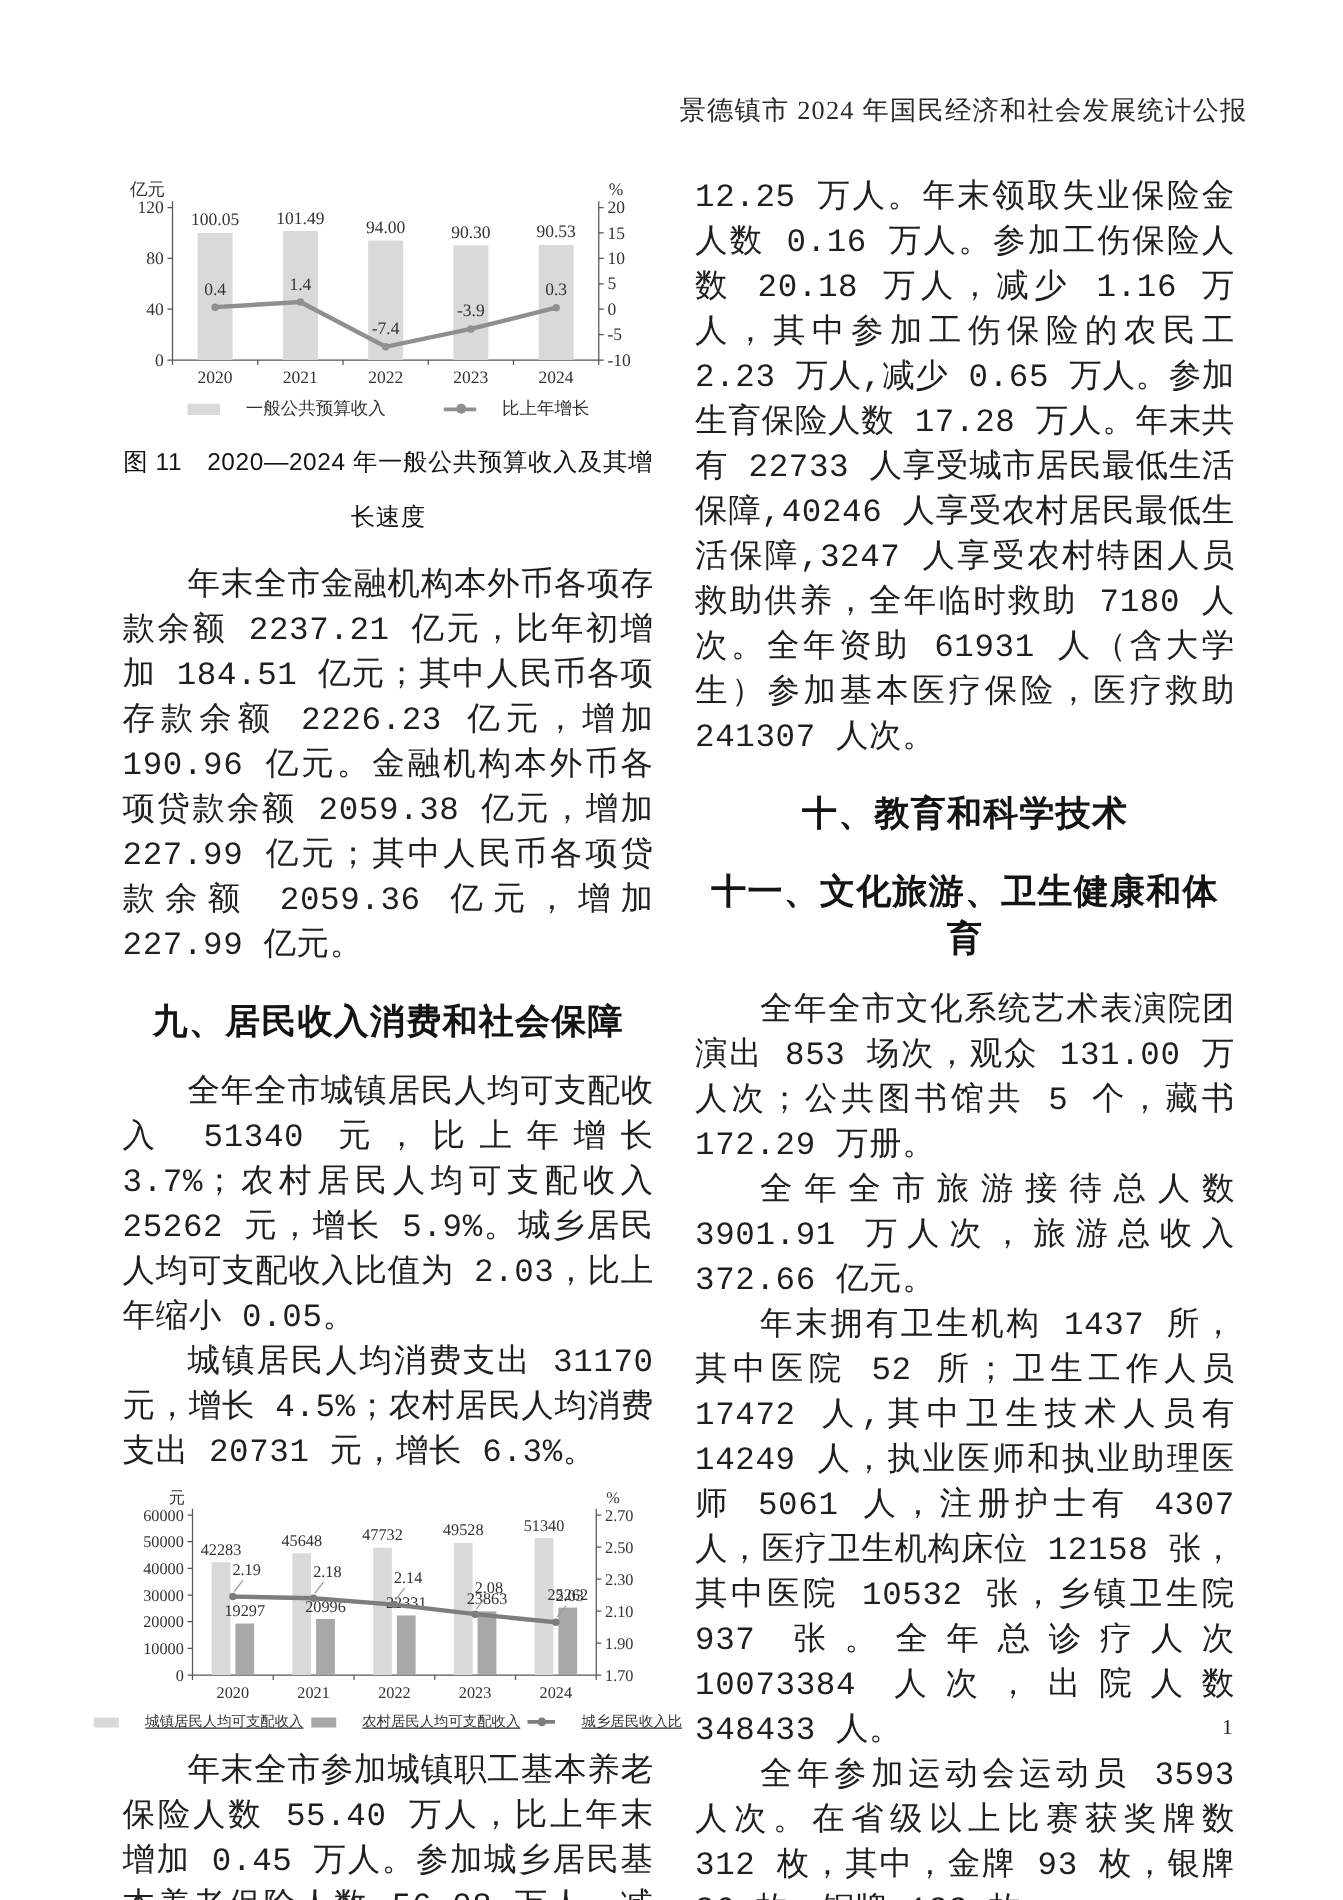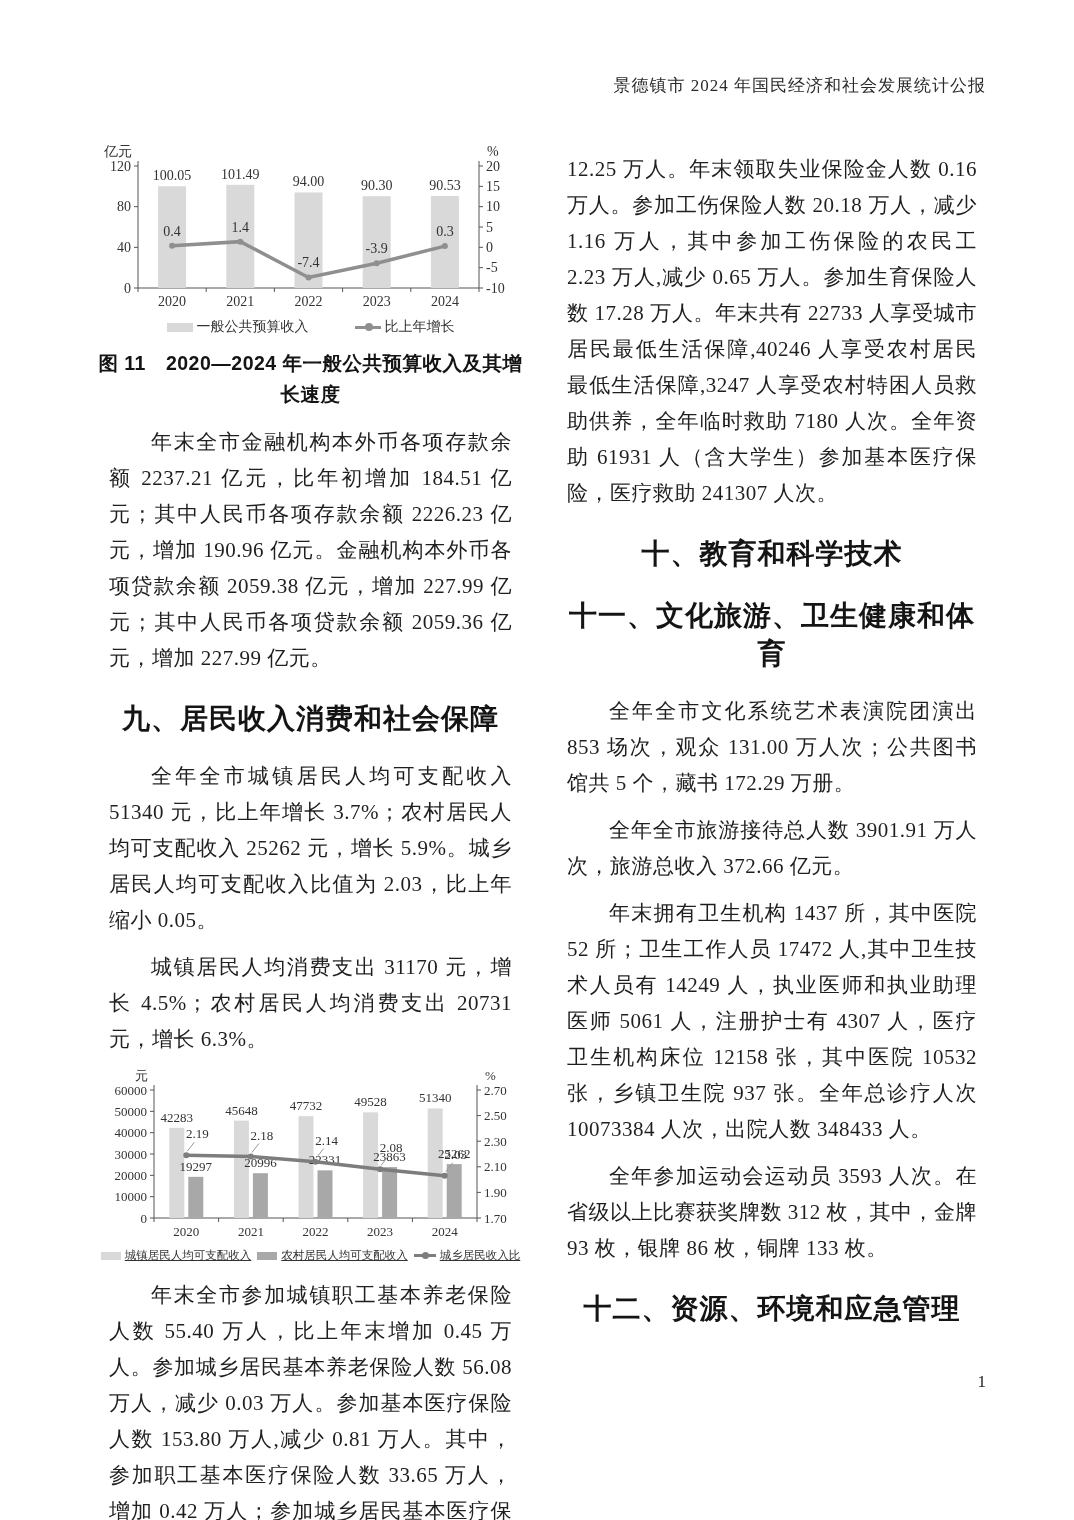--- a/index.html
+++ b/index.html
@@ -2,60 +2,60 @@
 <html><head>
 <meta charset="utf-8">
 <style>
   html,body{margin:0;padding:0;}
   body{
     width:1074px;height:1520px;position:relative;background:#ffffff;
     font-family:"Liberation Serif","DejaVu Serif",serif;color:#1f1f1f;
     overflow:hidden;
   }
   .page-header{
-    position:absolute;top:74px;right:88px;
-    font-size:17px;color:#2a2a2a;letter-spacing:1px;
+    position:absolute;top:74px;right:76px;
+    font-size:21px;color:#2a2a2a;letter-spacing:1px;
   }
   .columns{
     position:absolute;top:140px;left:98px;
     display:flex;gap:33px;
   }
   .col{width:425px;}
   .col-right{width:432px;}
   p{
-    margin:11px;font-size:21px;line-height:36px;
-    text-align:justify;letter-spacing:0.5px;
+    margin:0;font-size:26px;line-height:36px;
+    text-align:justify;letter-spacing:0.5px;font-family:Liberation Mono, monospace;
   }
   p.indent{text-indent:2em;}
   h2{
     font-family:"Liberation Sans","DejaVu Sans",sans-serif;
     font-size:28px;font-weight:700;color:#141414;
     text-align:center;margin:24px 0 20px;letter-spacing:1px;
   }
   figure{margin:0;}
   .fig{margin:4px 0 14px;}
   .fig svg{display:block;}
   .legend{
     display:flex;justify-content:center;align-items:center;
     margin-top:2px;font-size:14px;color:#333;
   }
   .legend.l1{gap:46px;}
   .legend.l2{gap:6px;font-size:11.5px;text-decoration:underline;}
-  .legend-item{display:flex;align-items:center;gap:4px;white-space:nowrap;}
+  .legend-item{display:flex;align-items:center;gap:21px;white-space:nowrap;}
   .sw-bar{display:inline-block;width:26px;height:9px;background:#d9d9d9;}
   .l2 .sw-bar{width:20px;height:8px;}
   .sw-bar.mid{background:#a8a8a8;}
   .sw-line{display:inline-block;width:26px;height:3px;background:#8f8f8f;position:relative;vertical-align:middle;}
   .l2 .sw-line{width:22px;background:#7d7d7d;}
   .sw-dot{position:absolute;left:10px;top:-2.5px;width:8px;height:8px;border-radius:50%;background:inherit;}
   .l2 .sw-dot{left:8px;top:-2px;width:7px;height:7px;}
   figcaption{
     font-family:"Liberation Sans","DejaVu Sans",sans-serif;
-    font-weight:700;font-size:19.5px;color:#141414;
-    text-align:center;margin-top:12px;line-height:31px;letter-spacing:0.5px;
+    font-weight:400;font-size:19.5px;color:#141414;
+    text-align:center;margin-top:12px;line-height:44px;letter-spacing:0.5px;
   }
   .page-number{
     position:absolute;top:1372px;right:88px;font-size:17px;color:#222;
   }
 </style>
 </head>
 <body>
 
 <div class="page-header">景德镇市 2024 年国民经济和社会发展统计公报</div>
 

